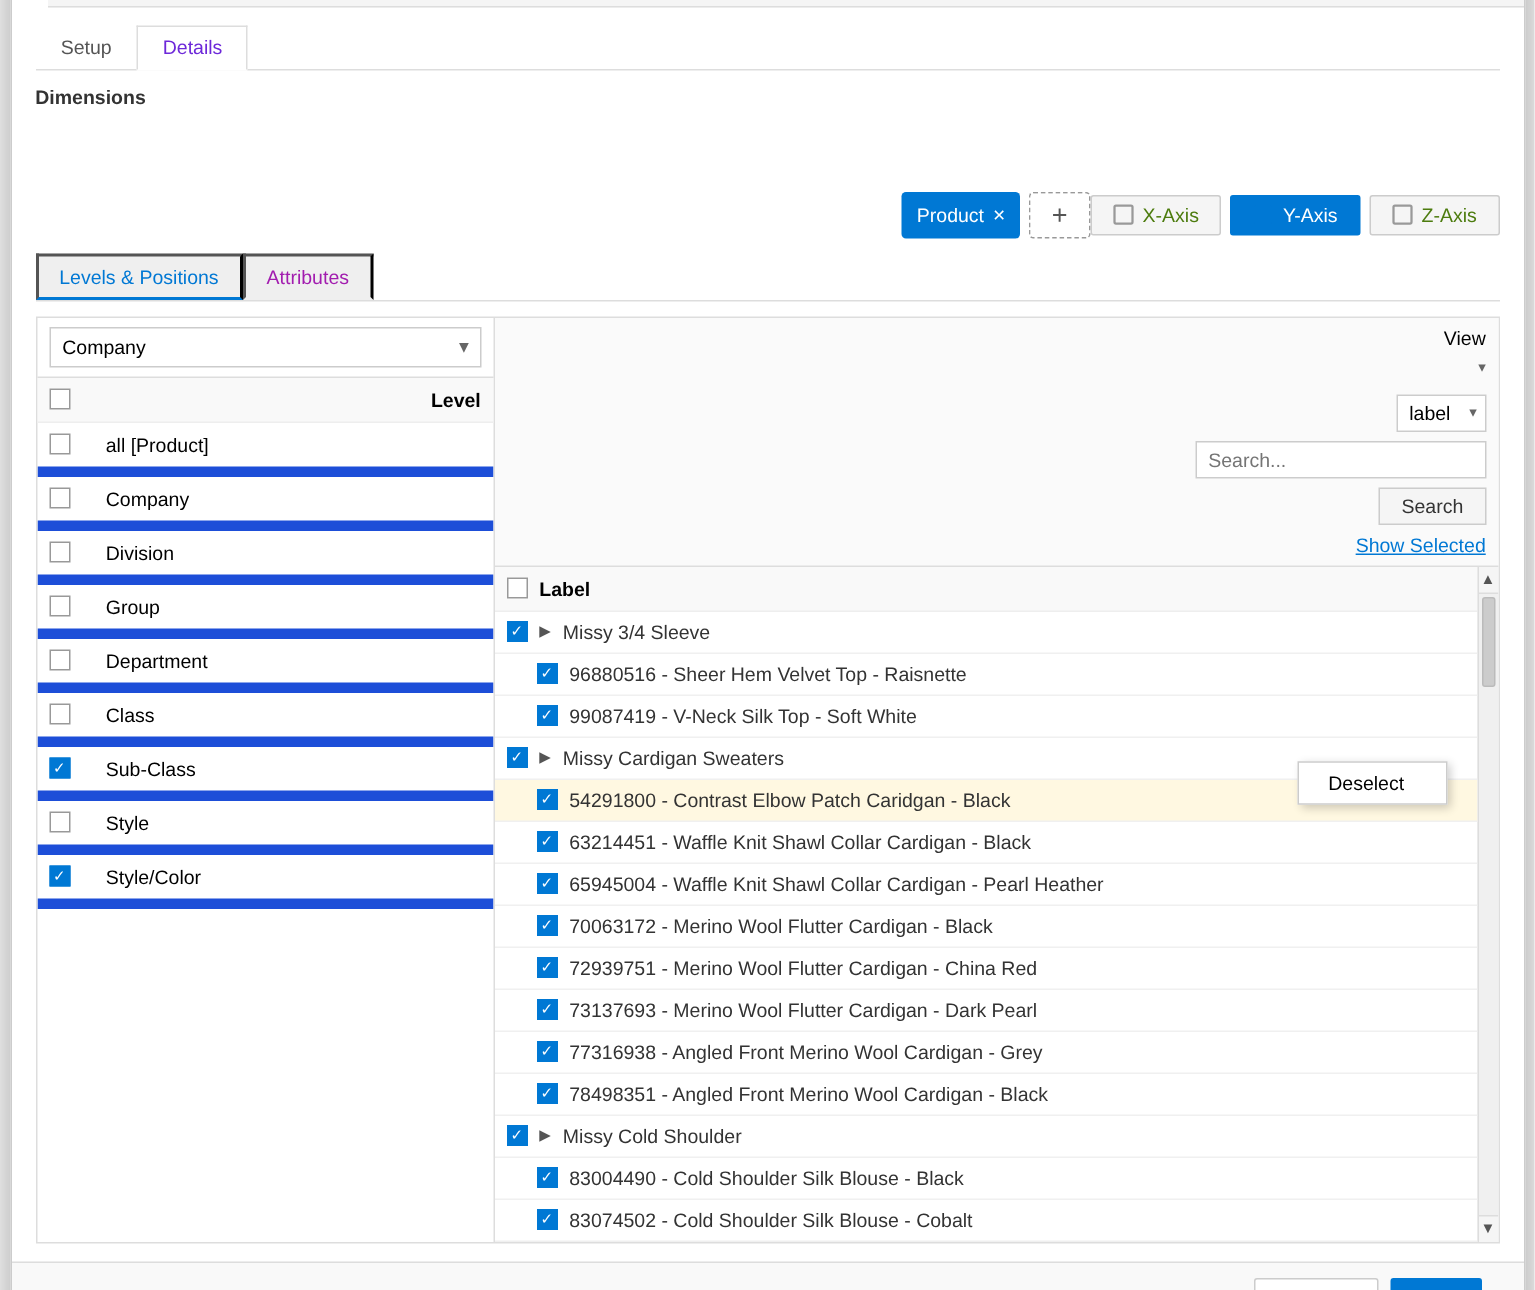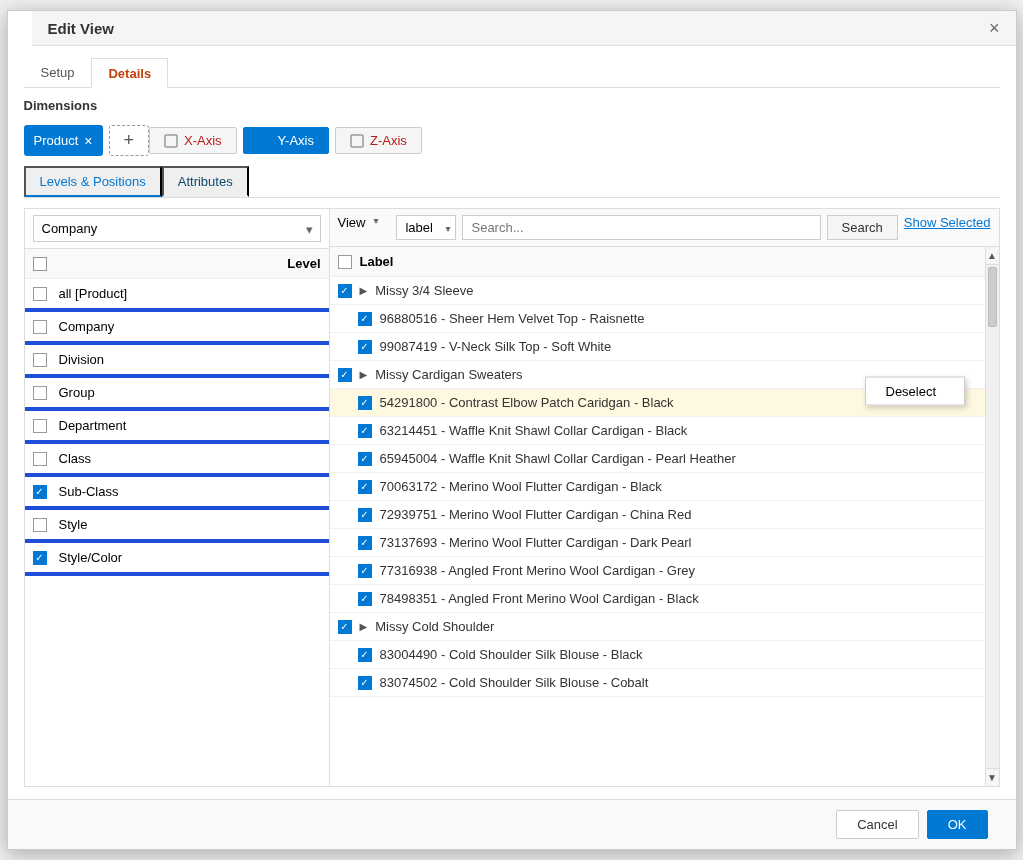--- a/index.html
+++ b/index.html
@@ -4,49 +4,49 @@
   <style>
     * { box-sizing: border-box; margin: 0; padding: 0; font-family: 'Segoe UI', Arial, sans-serif; font-size: 13px; }
     body { background: #f0f0f0; display: flex; justify-content: center; align-items: center; height: 860px; width: 1023px; }
     .modal { background: #fff; border: 1px solid #ccc; box-shadow: 0 4px 20px rgba(0,0,0,0.3); width: 1010px; min-height: 840px; display: flex; flex-direction: column; }
     .modal-header { background: #f5f5f5; border-bottom: 1px solid #ddd; padding: 8px 16px; display: flex; justify-content: space-between; align-items: center; margin-left: 24px; }
     .modal-title { font-size: 15px; font-weight: 600; color: #333; }
     .close-btn { background: none; border: none; font-size: 18px; cursor: pointer; color: #666; line-height: 1; }
     .modal-body { flex: 1; padding: 12px 16px; display: flex; flex-direction: column; gap: 10px; }
     .tabs { display: flex; border-bottom: 1px solid #ddd; gap: 0; }
     .tab { padding: 6px 16px; cursor: pointer; border: 1px solid transparent; font-size: 13px; color: #555; background: none; }
-    .tab.active { border: 1px solid #ddd; border-bottom: 1px solid #fff; color: #c2410c; font-weight: 700; margin-bottom: -1px; background: #fff; }
+    .tab.active { border: 1px solid #ddd; border-bottom: 1px solid #fff; color: #6d28d9; font-weight: 400; margin-bottom: -1px; background: #fff; }
     .dimensions-section { display: flex; flex-direction: column; gap: 8px; }
     .dimensions-label { font-size: 13px; font-weight: 600; color: #333; margin-bottom: 4px; }
-    .dimensions-row { display: flex; justify-content: flex-start; align-items: center; }
+    .dimensions-row { display: flex; justify-content: flex-end; align-items: center; margin-top: 44px; }
     .dim-tags { display: flex; gap: 6px; }
     .dim-tag { background: #0078d4; color: #fff; padding: 4px 10px; border-radius: 3px; display: flex; align-items: center; gap: 6px; font-size: 13px; }
     .dim-tag-close { cursor: pointer; font-size: 14px; line-height: 1; }
     .dim-add { border: 1px dashed #999; background: none; padding: 4px 14px; cursor: pointer; color: #555; font-size: 18px; border-radius: 3px; }
     .axis-buttons { display: flex; gap: 6px; }
-    .axis-btn { border: 1px solid #ccc; background: #f5f5f5; padding: 5px 14px; cursor: pointer; color: #b91c1c; font-size: 13px; display: flex; align-items: center; gap: 6px; border-radius: 2px; }
+    .axis-btn { border: 1px solid #ccc; background: #f5f5f5; padding: 5px 14px; cursor: pointer; color: #4d7c0f; font-size: 13px; display: flex; align-items: center; gap: 6px; border-radius: 2px; }
     .axis-btn.active { background: #0078d4; color: #fff; border-color: #0078d4; }
     .axis-icon { width: 14px; height: 14px; display: inline-block; }
     .sub-tabs { display: flex; border-bottom: 1px solid #ddd; gap: 0; }
-    .sub-tab { padding: 6px 14px; cursor: pointer; border-bottom: 2px solid transparent; font-size: 13px; color: #0c4a6e; }
+    .sub-tab { padding: 6px 14px; cursor: pointer; border-bottom: 2px solid transparent; font-size: 13px; color: #a21caf; }
     .sub-tab.active { color: #0078d4; border-bottom: 2px solid #0078d4; font-weight: 500; }
     .content-area { display: flex; gap: 0; flex: 1; border: 1px solid #ddd; }
     .left-panel { width: 305px; border-right: 1px solid #ddd; display: flex; flex-direction: column; }
     .left-panel-header { padding: 6px 8px; border-bottom: 1px solid #ddd; }
     .company-select { width: 100%; border: 1px solid #ccc; padding: 5px 8px; font-size: 13px; background: #fff; appearance: none; cursor: pointer; }
     .select-wrapper { position: relative; }
     .select-wrapper::after { content: '▾'; position: absolute; right: 8px; top: 50%; transform: translateY(-50%); pointer-events: none; color: #666; }
     .level-list { flex: 1; overflow-y: auto; }
     .level-header { display: flex; align-items: center; gap: 8px; padding: 7px 8px; border-bottom: 1px solid #eee; background: #f9f9f9; font-weight: 600; justify-content: space-between; }
-    .level-item { display: flex; align-items: center; gap: 12px; padding: 7px 8px; border-bottom: 4px solid #1d4ed8; cursor: pointer; }
+    .level-item { display: flex; align-items: center; gap: 24px; padding: 7px 8px; border-bottom: 7px solid #1d4ed8; cursor: pointer; }
     .checkbox { width: 14px; height: 14px; border: 1px solid #999; display: flex; align-items: center; justify-content: center; background: #fff; cursor: pointer; flex-shrink: 0; }
     .checkbox.checked { background: #0078d4; border-color: #0078d4; }
     .checkbox.checked::after { content: '✓'; color: #fff; font-size: 10px; }
     .right-panel { flex: 1; display: flex; flex-direction: column; }
-    .right-toolbar { display: flex; align-items: flex-start; gap: 6px; padding: 6px 8px; border-bottom: 1px solid #ddd; background: #fafafa; }
+    .right-toolbar { display: flex; align-items: flex-end; gap: 6px; padding: 6px 8px; border-bottom: 1px solid #ddd; background: #fafafa; flex-direction: column; }
     .view-select-wrapper { position: relative; display: flex; align-items: center; gap: 2px; }
     .toolbar-select { border: 1px solid #ccc; padding: 4px 22px 4px 8px; font-size: 13px; background: #fff; appearance: none; cursor: pointer; min-width: 60px; }
     .select-arrow { position: absolute; right: 6px; top: 50%; transform: translateY(-50%); pointer-events: none; color: #666; font-size: 10px; }
     .search-input { flex: 1; border: 1px solid #ccc; padding: 4px 8px; font-size: 13px; }
     .search-btn { border: 1px solid #ccc; background: #f5f5f5; padding: 4px 14px; cursor: pointer; font-size: 13px; color: #333; }
     .show-selected-btn { border: none; background: none; color: #0078d4; cursor: pointer; font-size: 13px; text-decoration: underline; white-space: nowrap; }
     .items-list { flex: 1; overflow-y: auto; }
     .items-header { display: flex; align-items: center; gap: 8px; padding: 7px 8px; border-bottom: 1px solid #eee; background: #f9f9f9; font-weight: 600; }
     .item-row { display: flex; align-items: center; gap: 8px; padding: 6px 8px; border-bottom: 1px solid #f0f0f0; cursor: pointer; position: relative; }
     .item-row.group-header { font-weight: 500; color: #333; }

